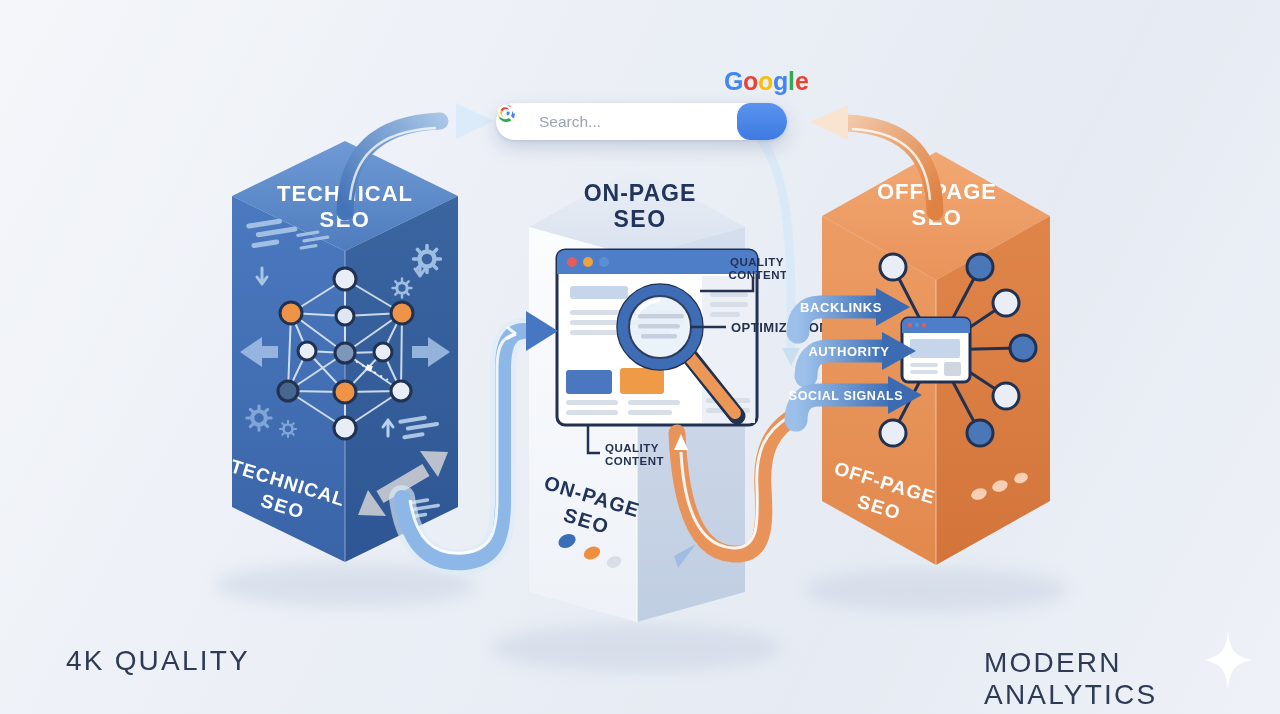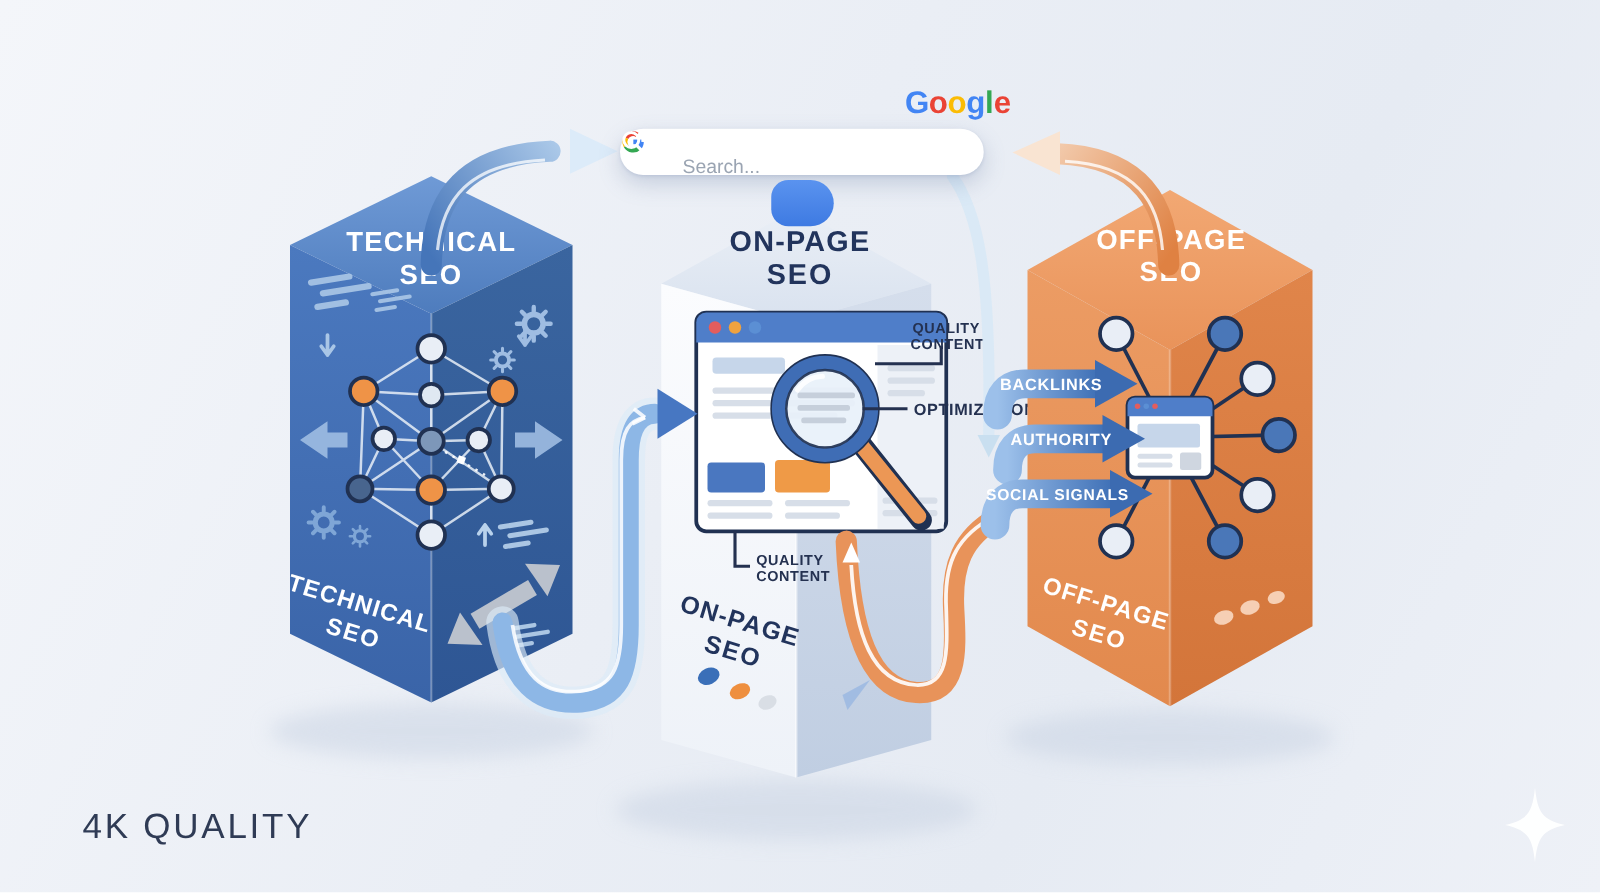--- a/index.html
+++ b/index.html
@@ -8,21 +8,21 @@
          background:linear-gradient(118deg,#f4f6fa 0%,#eaeef5 45%,#e6ebf3 70%,#eef1f7 100%);}
   .stage svg{position:absolute;left:0;top:0;}
   svg text{font-family:"Liberation Sans",sans-serif;}
   .tw{fill:#ffffff;font-weight:bold;}
   .tn{fill:#22345c;font-weight:bold;}
   .cap{fill:#243150;font-weight:bold;}
   .band-label{fill:#ffffff;font-weight:bold;letter-spacing:.6px;}
   
   .searchbar{position:absolute;left:496px;top:103px;width:291px;height:37px;background:#ffffff;
              border-radius:19px;display:flex;align-items:center;
-             box-shadow:0 7px 18px rgba(96,118,158,.28),0 1px 3px rgba(96,118,158,.18);flex-direction:column;}
+             box-shadow:0 7px 18px rgba(96,118,158,.28),0 1px 3px rgba(96,118,158,.18);}
   .gicon{margin-left:11px;width:21px;height:21px;flex:0 0 auto;display:flex;}
   .searchbar input{flex:1;border:none;outline:none;background:transparent;margin-left:9px;
              font-size:15.5px;color:#5e6a7a;font-family:"Liberation Sans",sans-serif;min-width:0;}
   .searchbar input::placeholder{color:#9aa4b2;opacity:1;}
   .sbtn{flex:0 0 auto;width:50px;height:37px;border:none;cursor:pointer;
         border-radius:14px 19px 19px 14px;display:flex;align-items:center;justify-content:center;
         background:linear-gradient(180deg,#5a93ef,#3e7ae2);}
   .caption{position:absolute;color:#2f3b55;font-size:28px;letter-spacing:2.2px;font-weight:500;}
   .caption-left{left:66px;top:645px;}
   .caption-right{left:984px;top:647px;}
@@ -378,14 +378,15 @@
     <span style="display:flex;">
       <svg width="22" height="22" viewBox="0 0 22 22">
         <circle cx="9" cy="9" r="6" fill="none" stroke="#ffffff" stroke-width="2.4"></circle>
         <line x1="13.5" y1="13.5" x2="18.5" y2="18.5" stroke="#ffffff" stroke-width="2.6" stroke-linecap="round"></line>
       </svg>
     </span>
   </button>
 </div>
 
 <div class="caption caption-left">4K QUALITY</div>
+<div class="caption caption-right">MODERN ANALYTICS</div>
 
 </div>
 
 </body></html>

